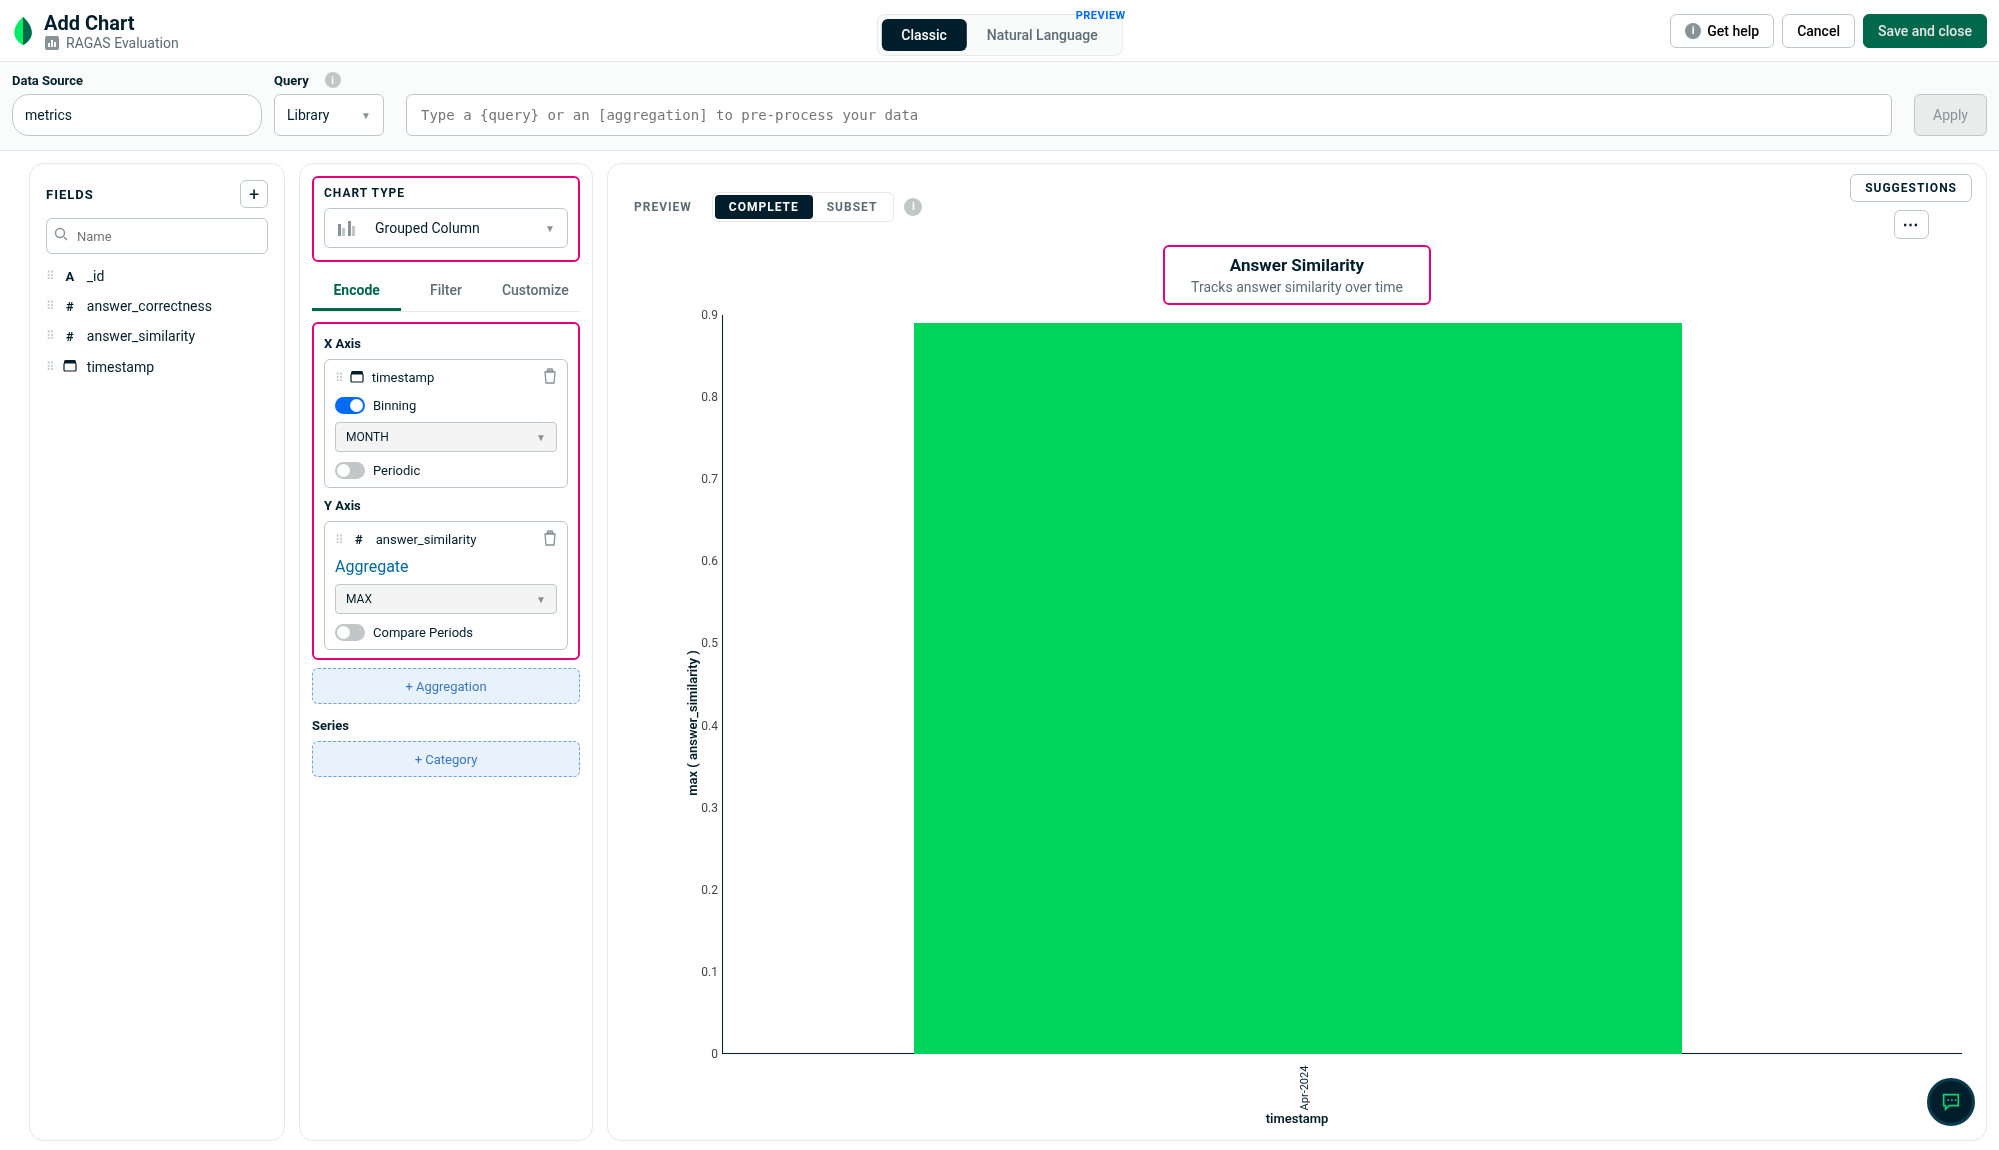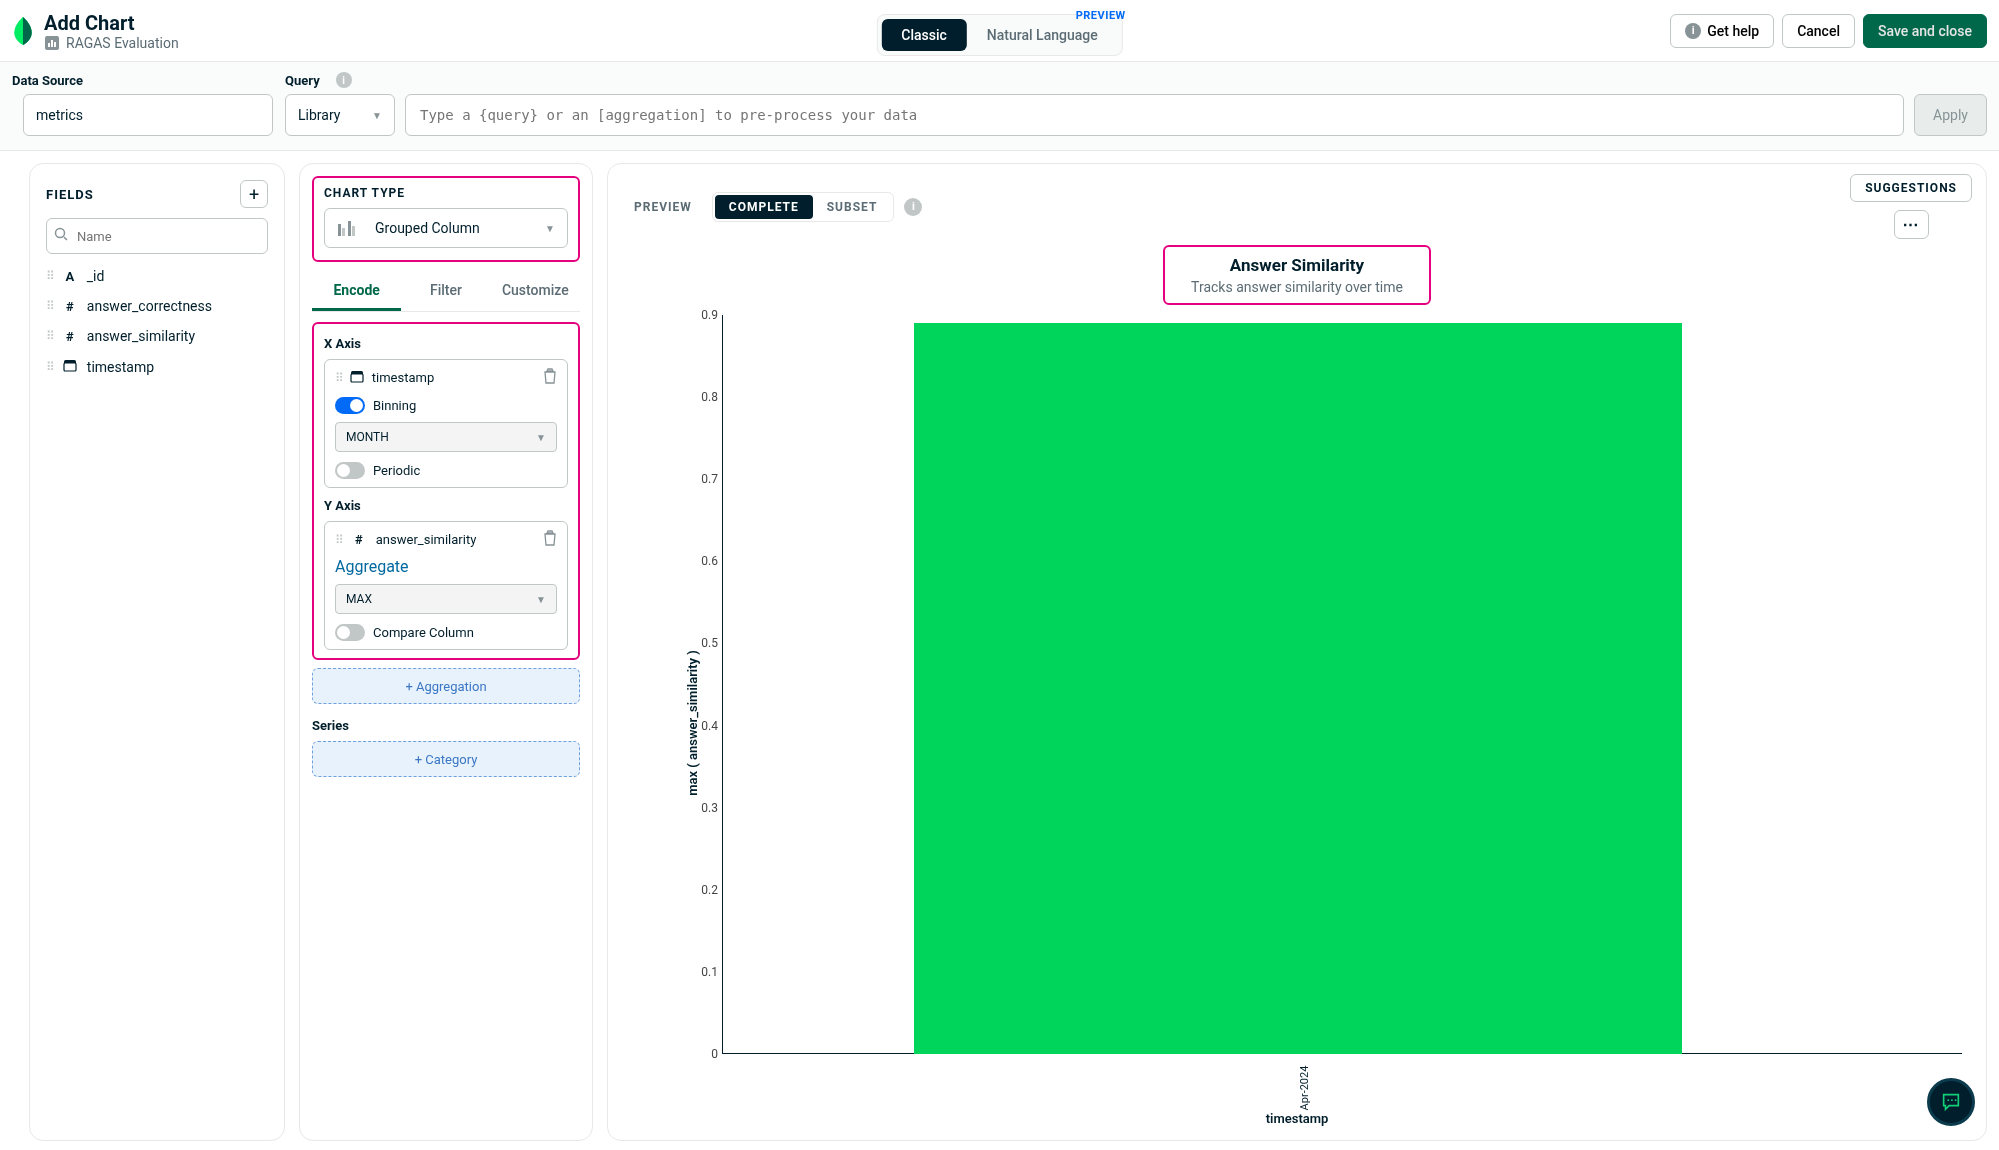--- a/index.html
+++ b/index.html
@@ -17,21 +17,21 @@
 .pill-tab.active { background:#001e2b; color:#fff; }
 .preview-badge { position:absolute; top:-10px; right:-8px; font-size:11px; font-weight:700; color:#016bf8; letter-spacing:0.5px; }
 .right-actions { margin-left:auto; display:flex; gap:8px; }
 .btn { border:1px solid #c1c7c6; background:#fff; border-radius:6px; padding:8px 14px; font-size:14px; font-weight:500; cursor:pointer; display:inline-flex; align-items:center; gap:6px; }
 .btn.primary { background:#00684a; color:#e5e5e5; border-color:#00684a; }
 .btn .ico-info { width:16px; height:16px; border-radius:50%; background:#889397; color:#fff; display:inline-flex; align-items:center; justify-content:center; font-size:11px; font-weight:700; }
 
 .querybar { display:flex; align-items:flex-end; gap:12px; padding:10px 12px 14px 12px; border-bottom:1px solid #e8e8e9; background:#fafbfb; }
 .qcol { display:flex; flex-direction:column; gap:6px; }
 .qlabel { font-size:13px; font-weight:700; display:flex; align-items:center; gap:6px; }
-.ds-select { width:250px; height:42px; border:1px solid #c1c7c6; border-radius:6px; background:#fff; padding:8px 12px; font-size:14px; display:flex; align-items:center; cursor:pointer;margin-left:11px; }
+.ds-select { width:250px; height:42px; border:1px solid #c1c7c6; border-radius:17px; background:#fff; padding:8px 12px; font-size:14px; display:flex; align-items:center; cursor:pointer; }
 .lib-select { width:110px; height:42px; border:1px solid #c1c7c6; border-radius:6px; background:#fff; padding:8px 12px; font-size:14px; display:flex; align-items:center; justify-content:space-between; cursor:pointer; }
 .query-input { flex:1; height:42px; border:1px solid #c1c7c6; border-radius:6px; padding:8px 14px; font-family: ui-monospace, Menlo, Consolas, monospace; font-size:14px; color:#889397; }
 .apply-btn { height:42px; padding:0 18px; border:1px solid #c1c7c6; border-radius:6px; background:#e8edeb; color:#889397; font-size:14px; cursor:default; }
 
 .workspace { display:flex; gap:14px; padding:12px; align-items:stretch; }
 
 .panel { border:1px solid #e8e8e9; border-radius:14px; background:#fff; }
 .fields-panel { width:256px; padding:16px; height: 978px; margin-left: 17px; }
 .fields-head { display:flex; align-items:center; justify-content:space-between; margin-bottom:10px; }
 .fields-head h3 { font-size:13px; letter-spacing:1px; font-weight:700; }
@@ -143,21 +143,21 @@
     <div class="qlabel">Data Source</div>
     <div class="ds-select">
         <span>metrics</span>
       </div>
   </div>
   <div class="qcol" style="flex:1;">
     <div class="qlabel">
         <span>Query</span>
         <span class="info-circ" style="width:16px;height:16px;font-size:10px;">i</span>
       </div>
-    <div style="display:flex; gap:10px;">
+    <div style="display:flex; gap:22px;">
       <div class="lib-select">
           <span>Library</span>
           <span class="chev">▼</span>
         </div>
       <input class="query-input" placeholder="Type a {query} or an [aggregation] to pre-process your data" style="">
       <button class="apply-btn">Apply</button>
     </div>
   </div>
 </div>
 
@@ -271,21 +271,21 @@
         </div>
         <div class="agg-label">Aggregate</div>
         <div class="mini-select">
             <span>MAX</span>
             <span class="chev">▼</span>
           </div>
         <div class="fb-sub">
           <div class="toggle">
               <div class="knob"></div>
             </div>
-          <span>Compare Column</span>
+          <span>Compare Periods</span>
         </div>
       </div>
     </div>
 
     <div class="add-box">+ Aggregation</div>
     <div class="series-label">Series</div>
     <div class="add-box">+ Category</div>
   </div>
 
   <div class="panel chart-panel">

